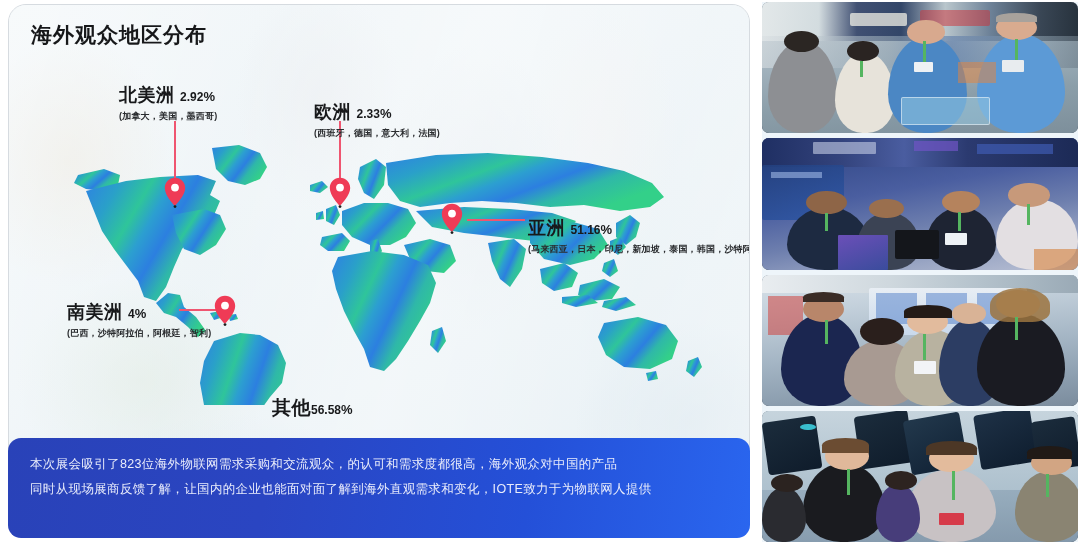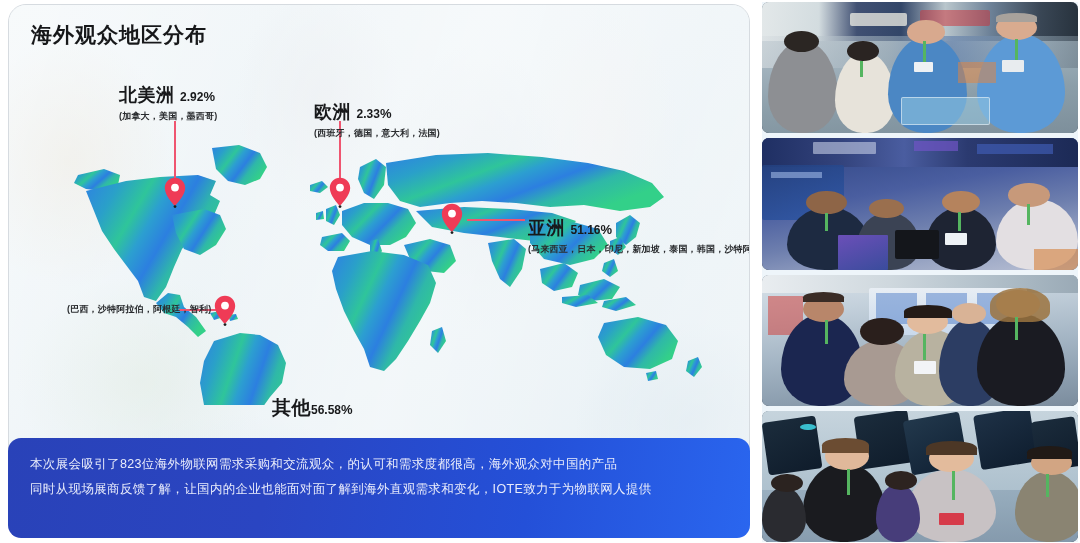--- a/index.html
+++ b/index.html
@@ -308,20 +308,21 @@
         <div class="main"><span>欧洲</span> <span class="num">2.33</span><span class="pct">%</span></div>
         <div class="sub">(西班牙，德国，意大利，法国)</div>
       </div>
 
       <div class="lbl lbl-as">
         <div class="main"><span>亚洲</span> <span class="num">51.16</span><span class="pct">%</span></div>
         <div class="sub">(马来西亚，日本，印尼，新加坡，泰国，韩国，沙特阿拉伯)</div>
       </div>
 
       <div class="lbl lbl-sa">
+        <div class="main"><span>南美洲</span> <span class="num">4</span><span class="pct">%</span></div>
         <div class="sub">(巴西，沙特阿拉伯，阿根廷，智利)</div>
       </div>
 
       <div class="lbl lbl-ot">
         <div class="main"><span>其他</span><span class="num">56.58</span><span class="pct">%</span></div>
       </div>
     </div>
 
     <div class="caption-box">
       <div class="caption-line">本次展会吸引了823位海外物联网需求采购和交流观众，的认可和需求度都很高，海外观众对中国的产品</div>

